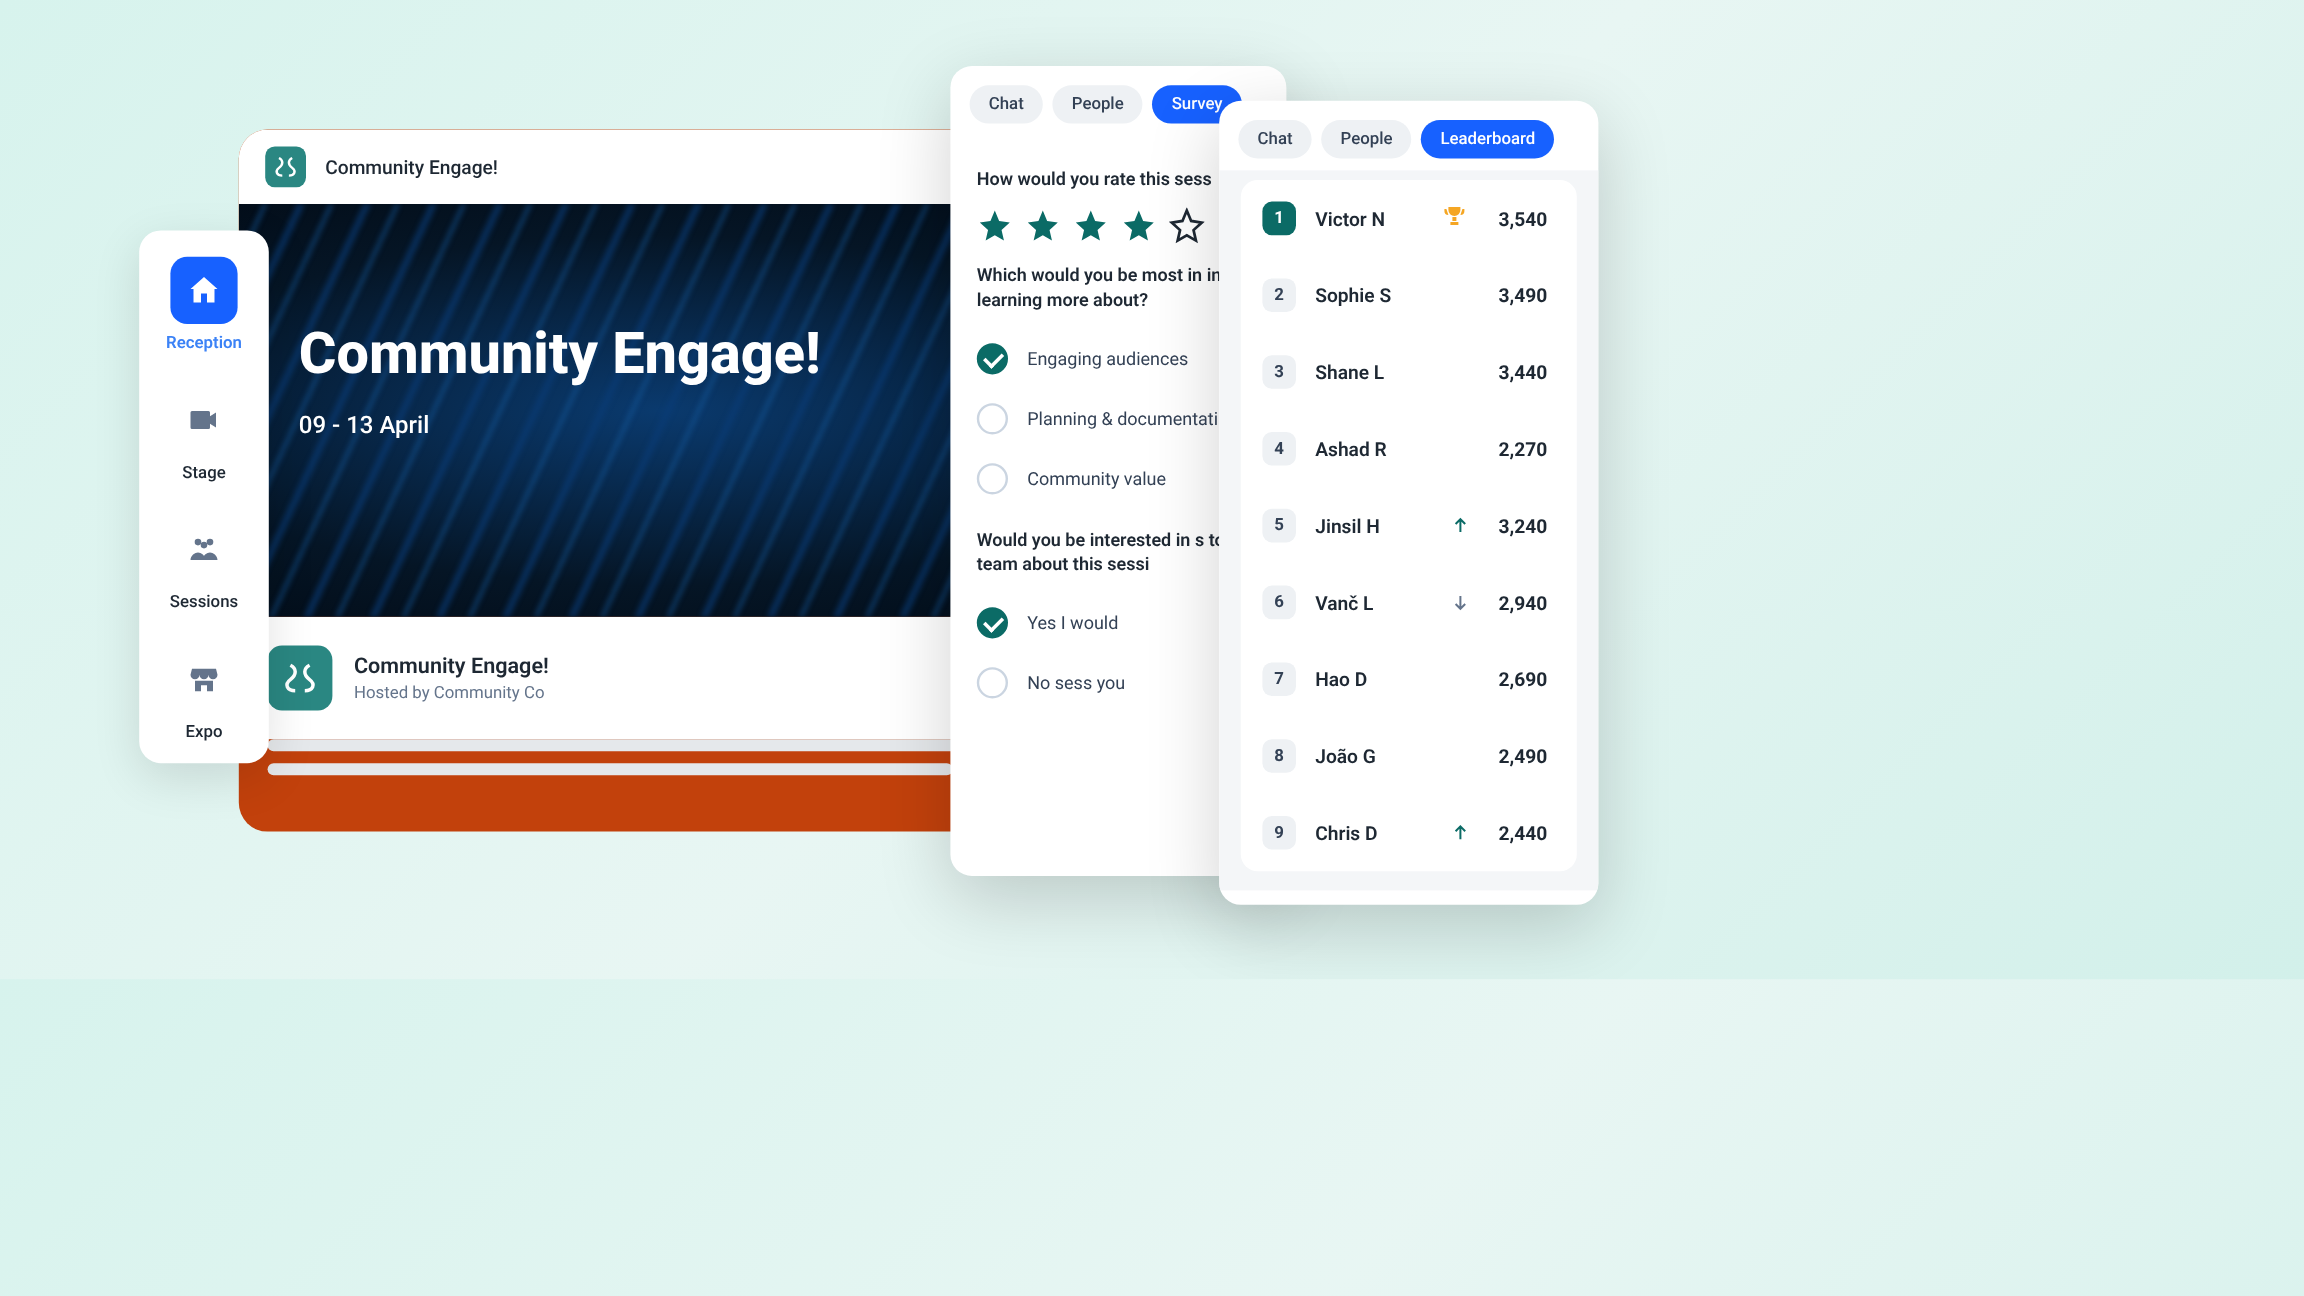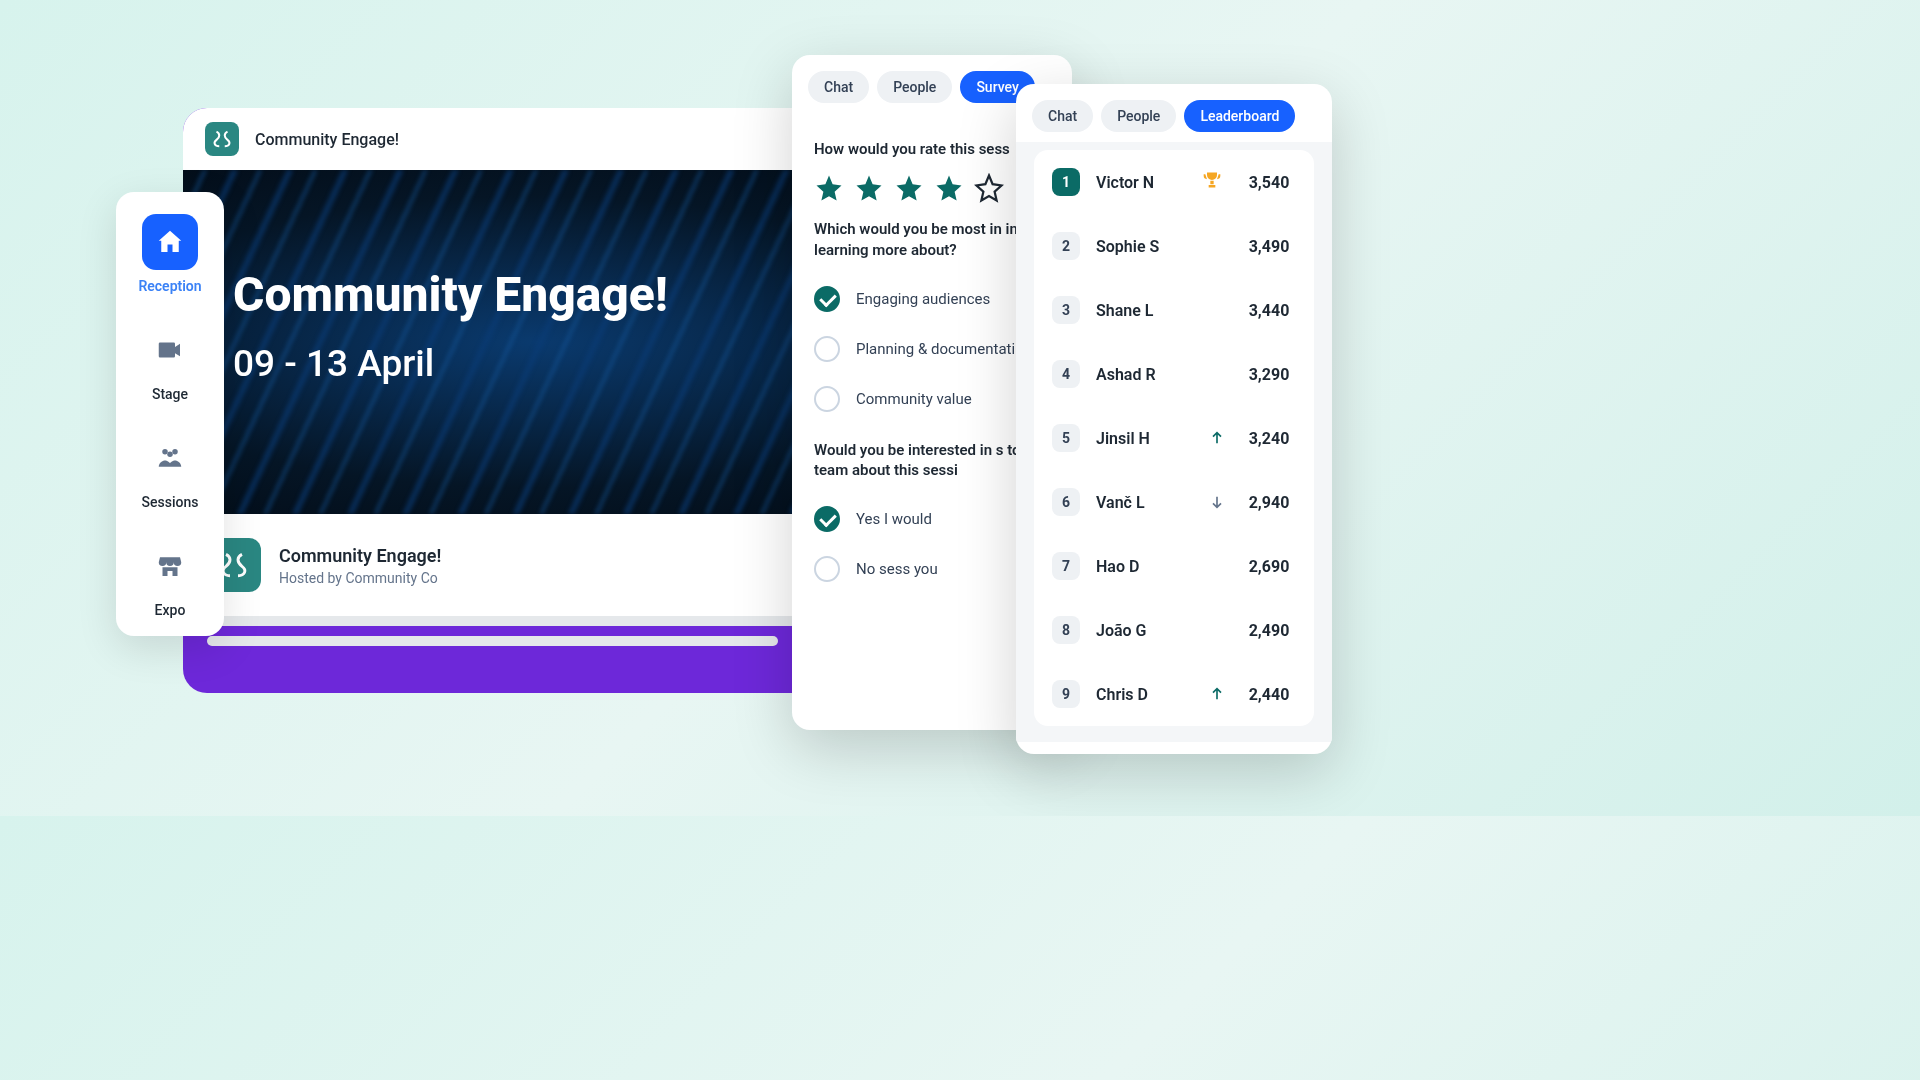--- a/index.html
+++ b/index.html
@@ -1,22 +1,22 @@
 <!DOCTYPE html>
 <html><head>
 <meta charset="utf-8">
 <style>
 * { margin: 0; padding: 0; box-sizing: border-box; font-family: -apple-system, BlinkMacSystemFont, 'Segoe UI', Roboto, sans-serif; }
 body { background: linear-gradient(135deg, #d7f3ed 0%, #e8f6f3 50%, #d2f0ea 100%); width: 1536px; height: 816px; overflow: hidden; position: relative; }
 
 .main-window {
   position: absolute;
-  top: 108px; left: 183px;
+  top: 108px; left: 199px;
   width: 878px; height: 585px;
-  background: #6d28d9;
+  background: #c2410c;
   border-radius: 24px;
   overflow: hidden;
 }
 .main-header {
   background: #fff;
   height: 62px;
   display: flex;
   align-items: center;
   padding: 0 22px;
   gap: 16px;
@@ -36,21 +36,21 @@
   position: relative;
   overflow: hidden;
 }
 .hero::before {
   content:''; position:absolute; inset:0;
   background: repeating-linear-gradient(115deg, transparent 0 18px, rgba(20,90,160,0.45) 18px 22px, transparent 22px 44px, rgba(10,60,120,0.6) 44px 50px);
   filter: blur(2px);
 }
 .hero-content { position: absolute; left: 50px; top: 96px; color: #fff; z-index: 2; }
 .hero-title { font-size: 48px; font-weight: 800; line-height: 1.2; }
-.hero-dates { font-size: 37px; font-weight: 500; margin-top: 18px; }
+.hero-dates { font-size: 20px; font-weight: 500; margin-top: 18px; }
 
 .event-card {
   background: #fff;
   margin: 0;
   padding: 24px;
   display: flex;
   align-items: center;
   gap: 18px;
 }
 .event-logo {
@@ -295,21 +295,21 @@
           <div class="score">3,490</div>
         </div>
         <div class="row">
           <div class="rank">3</div>
           <div class="name">Shane L</div>
           <div class="score">3,440</div>
         </div>
         <div class="row">
           <div class="rank">4</div>
           <div class="name">Ashad R</div>
-          <div class="score">3,290</div>
+          <div class="score">2,270</div>
         </div>
         <div class="row">
           <div class="rank">5</div>
           <div class="name">Jinsil H</div>
           <span class="trend up">
             <svg width="16" height="16" viewBox="0 0 24 24" fill="none" stroke="currentColor" stroke-width="2.5">
               <path d="M12 20V4M6 10l6-6 6 6"></path>
             </svg>
           </span>
           <div class="score">3,240</div>

